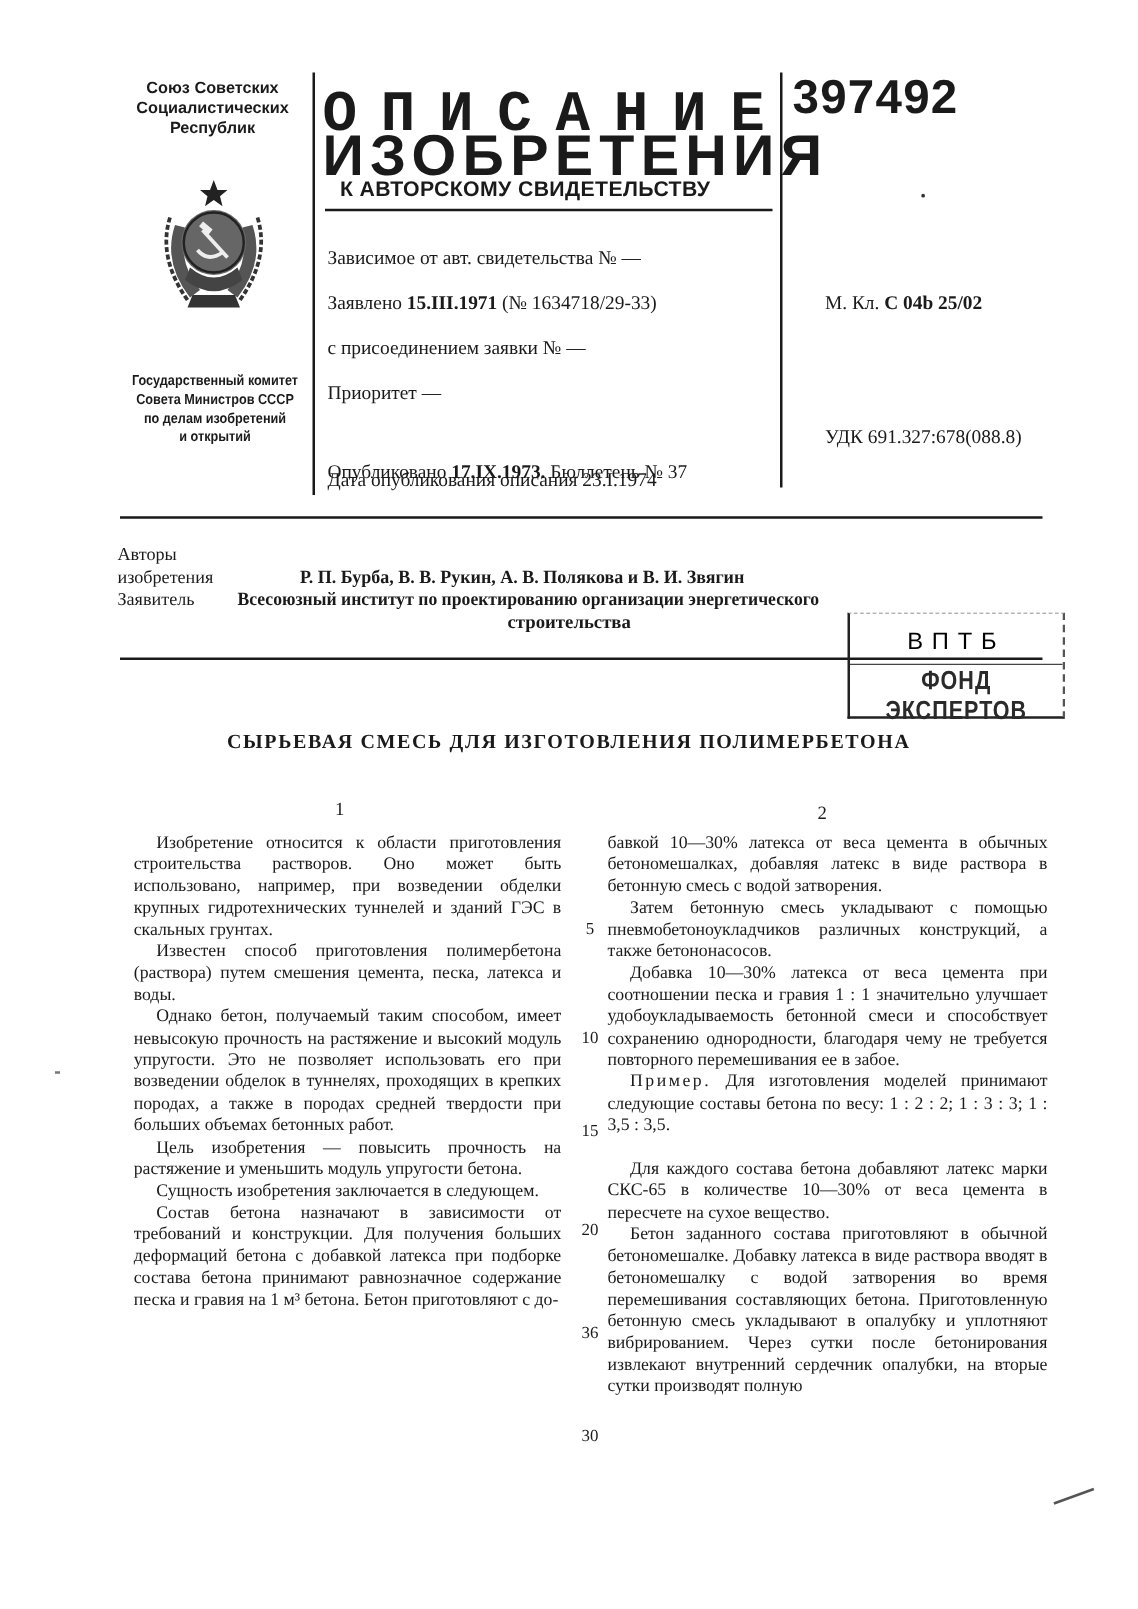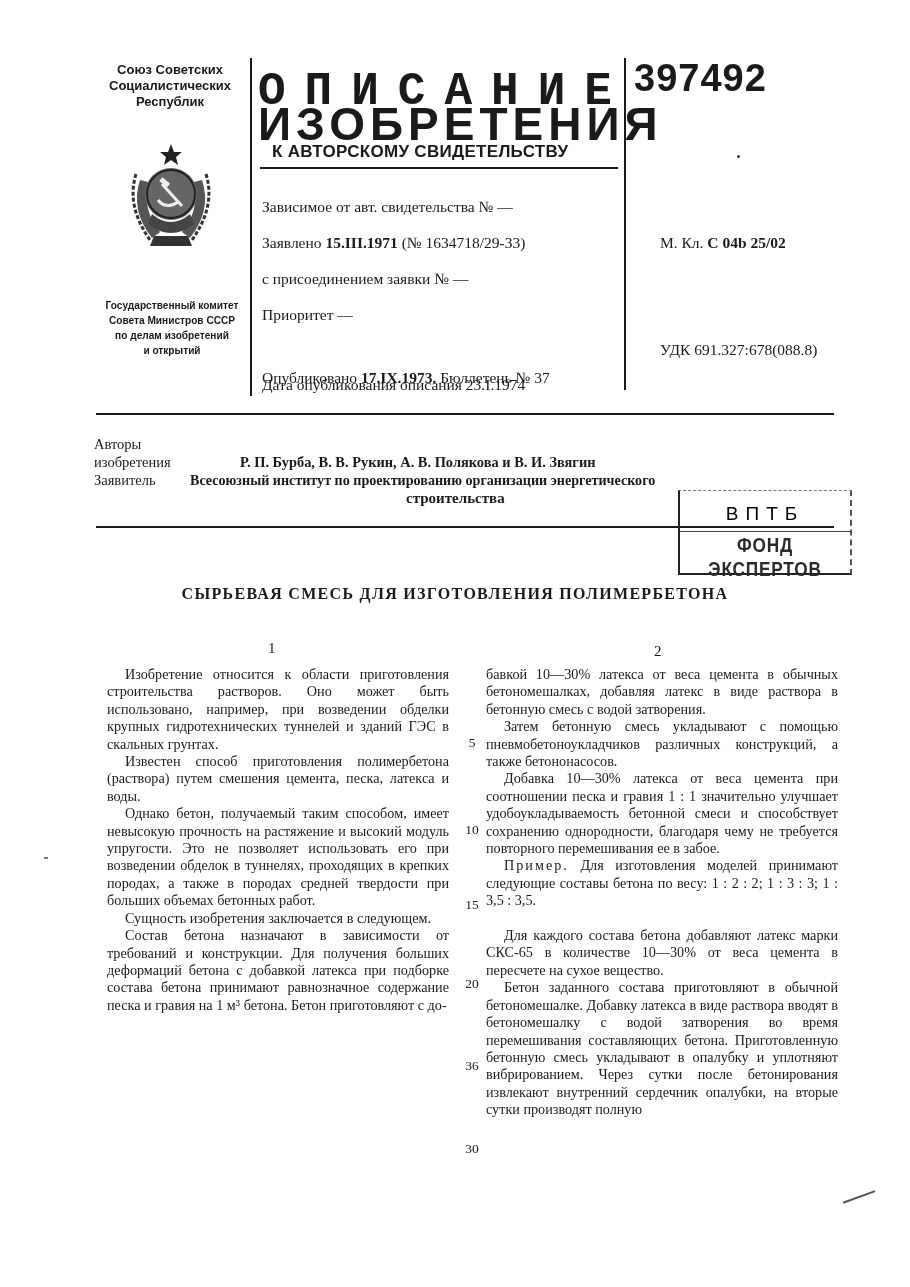--- a/index.html
+++ b/index.html
@@ -155,20 +155,21 @@
 
 <div class="abs inv-title">СЫРЬЕВАЯ СМЕСЬ ДЛЯ ИЗГОТОВЛЕНИЯ ПОЛИМЕРБЕТОНА</div>
 
 <div class="abs colnum cn1">1</div>
 <div class="abs colnum cn2">2</div>
 
 <div class="abs col col1">
   <p>Изобретение относится к области приготовления строительства растворов. Оно может быть использовано, например, при возведении обделки крупных гидротехнических туннелей и зданий ГЭС в скальных грунтах.</p>
   <p>Известен способ приготовления полимербетона (раствора) путем смешения цемента, песка, латекса и воды.</p>
   <p>Однако бетон, получаемый таким способом, имеет невысокую прочность на растяжение и высокий модуль упругости. Это не позволяет использовать его при возведении обделок в туннелях, проходящих в крепких породах, а также в породах средней твердости при больших объемах бетонных работ.</p>
+  <p>Цель изобретения — повысить прочность на растяжение и уменьшить модуль упругости бетона.</p>
   <p>Сущность изобретения заключается в следующем.</p>
   <p>Состав бетона назначают в зависимости от требований и конструкции. Для получения больших деформаций бетона с добавкой латекса при подборке состава бетона принимают равнозначное содержание песка и гравия на 1 м³ бетона. Бетон приготовляют с до-</p>
 </div>
 
 <div class="abs lineno" style="top:735px;">5</div>
 <div class="abs lineno" style="top:822px;">10</div>
 <div class="abs lineno" style="top:897px;">15</div>
 <div class="abs lineno" style="top:976px;">20</div>
 <div class="abs lineno" style="top:1058px;">36</div>
 <div class="abs lineno" style="top:1141px;">30</div>

